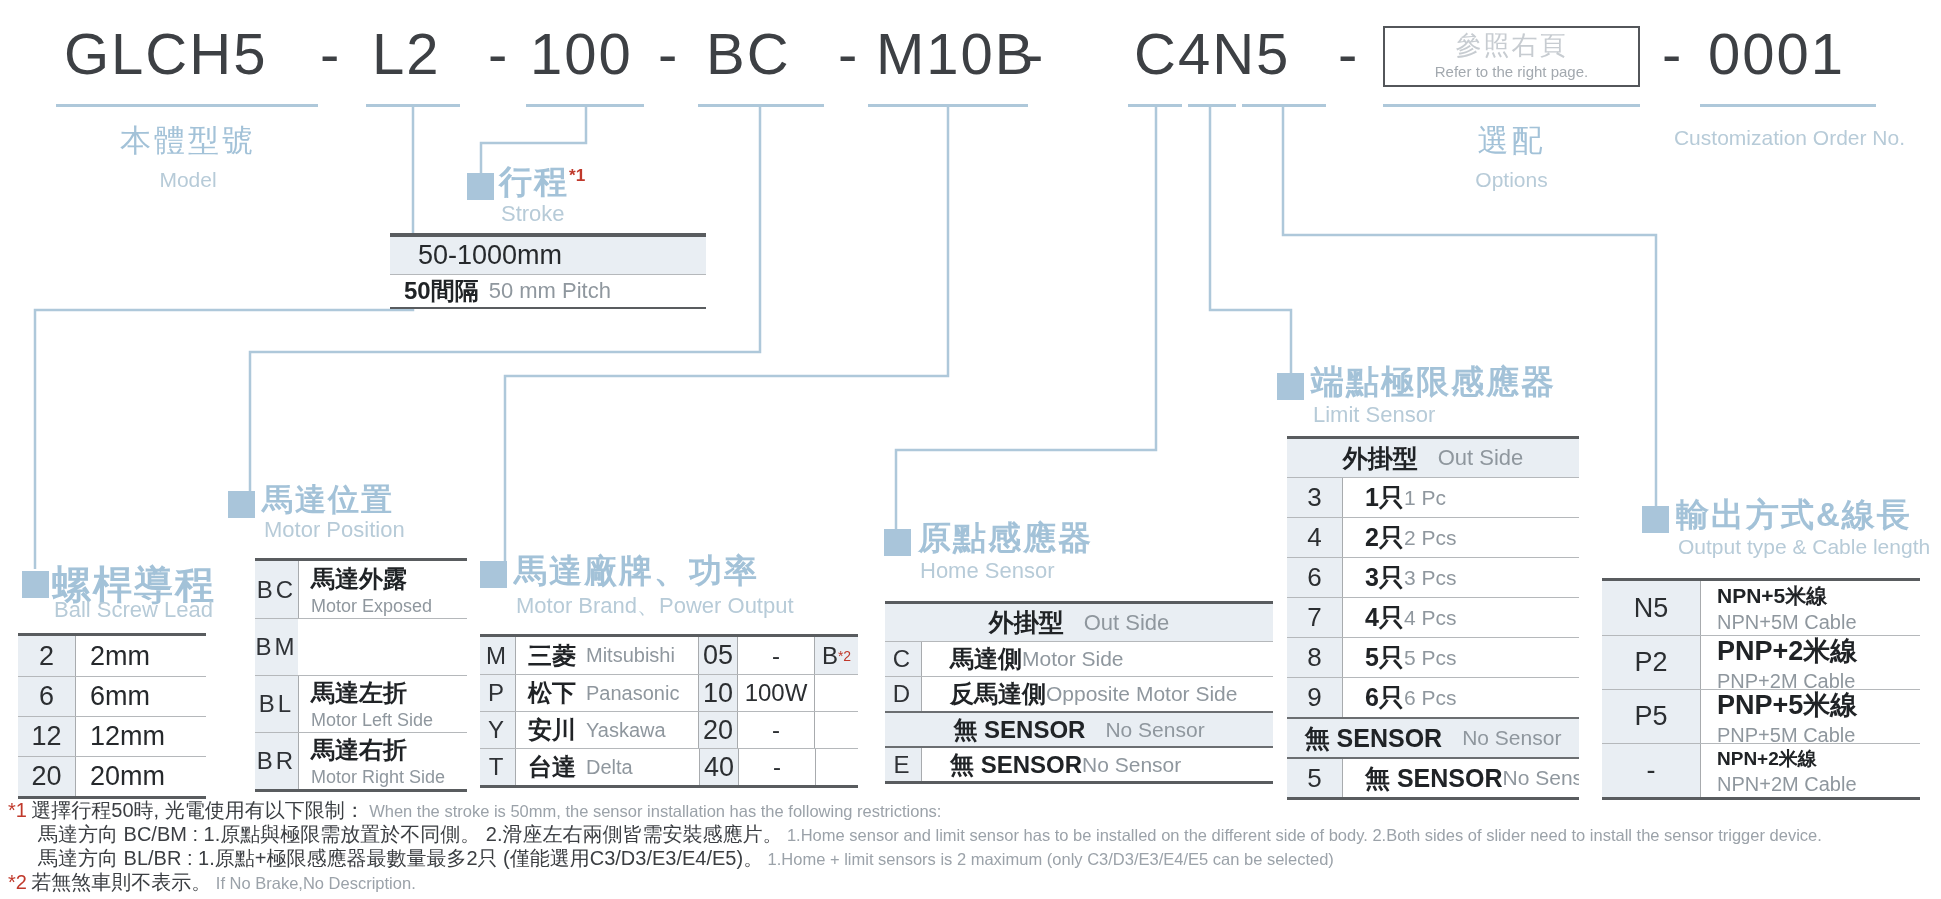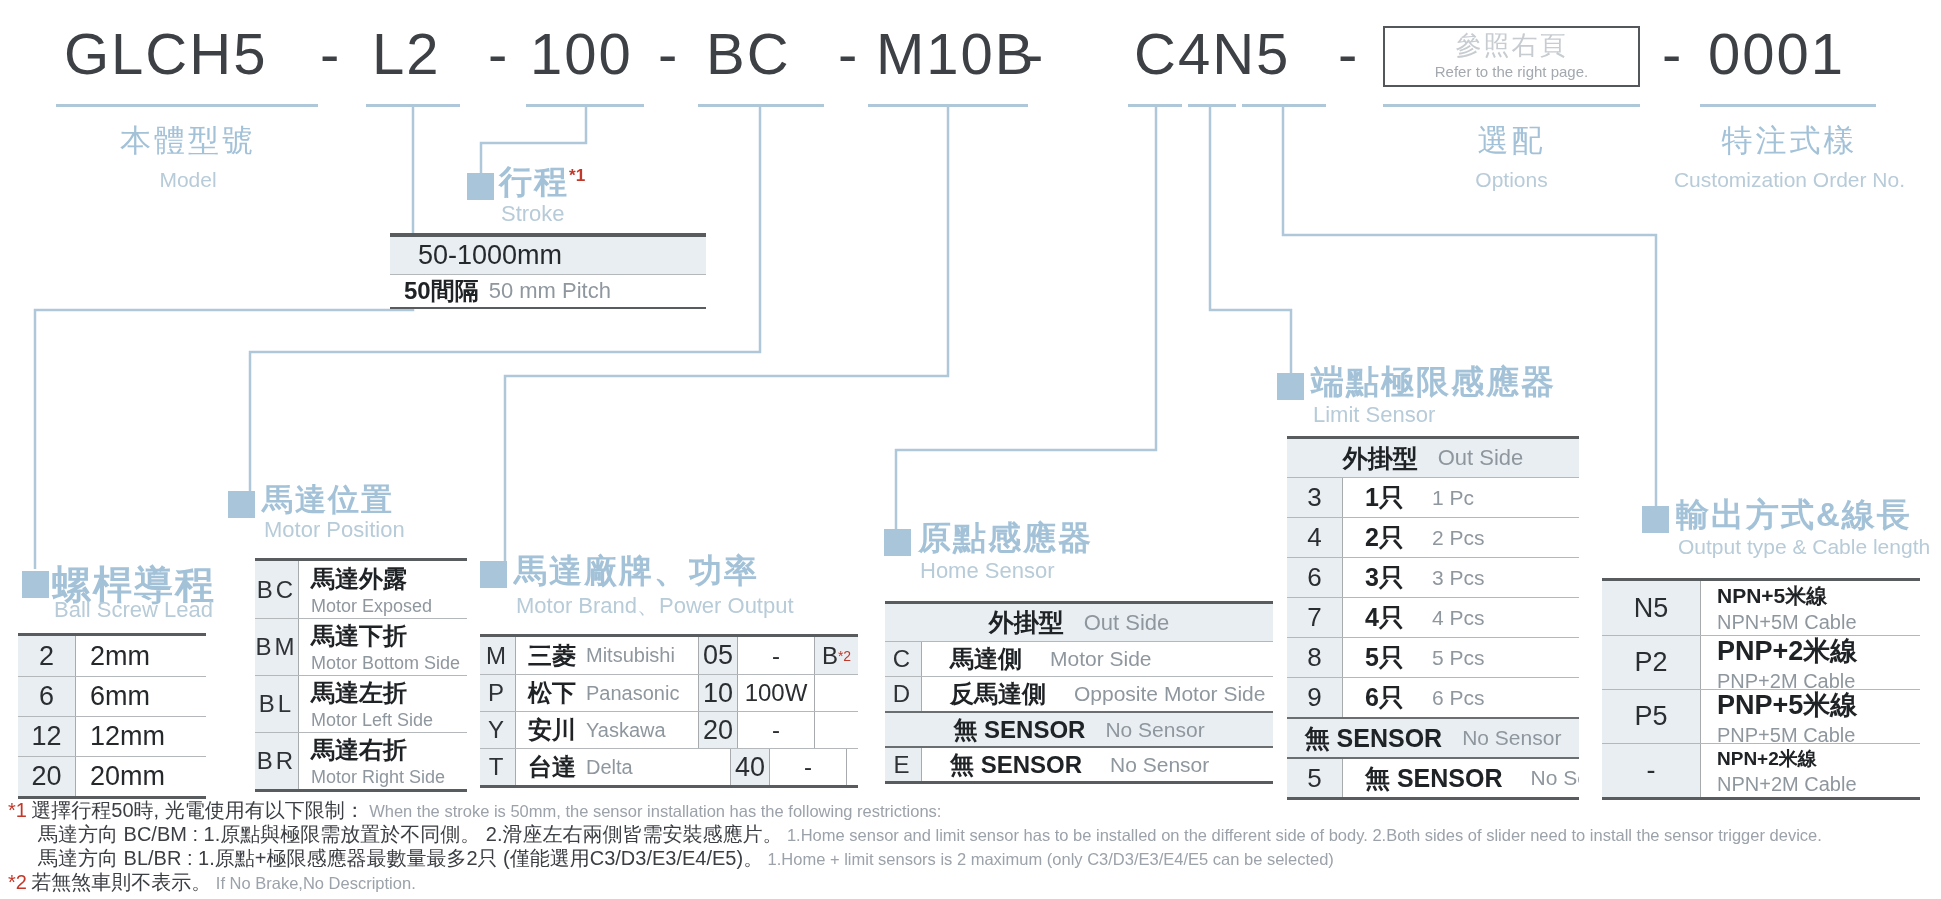--- a/index.html
+++ b/index.html
@@ -34,21 +34,21 @@
   .heavy{border-top:2px solid #6b6e71 !important;}
   .cell{box-sizing:border-box;display:flex;align-items:center;overflow:hidden;}
   .cell + .cell{border-left:1px solid #a8abae;}
   .lt{background:#e9eef3;}
   .c-code{justify-content:center;font-size:24px;color:#2f3236;letter-spacing:3px;}
   .c-num{justify-content:center;font-size:27px;color:#2b2e31;font-weight:500;letter-spacing:0;}
   .cjk-b{font-size:24px;font-weight:bold;color:#202326;white-space:nowrap;}
   .en-g{font-size:21px;color:#8f979e;white-space:nowrap;}
   .two-line{flex-direction:column;align-items:flex-start;justify-content:center;padding-left:12px;}
   .two-line .en-g{font-size:18px;margin-top:1px;}
-  .inline-desc{padding-left:28px;gap:28px;}
+  .inline-desc{padding-left:28px;gap:0;}
   .hdr{justify-content:center;gap:20px;}
   
   .fn{position:absolute;white-space:nowrap;z-index:2;}
   .fn .red{color:#c0392b;font-size:20px;font-weight:500;}
   .fn .fcjk{color:#3b3e42;font-size:20px;font-weight:500;}
   .fn .fen{color:#9ba2a9;font-size:16.5px;}
 </style>
 </head>
 <body>
 
@@ -96,21 +96,20 @@
 
   <div class="seglabel" style="left:62px;top:120px;width:252px">
     <span class="l-cjk">本體型號</span>
     <span class="l-en">Model</span>
   </div>
   <div class="seglabel" style="left:1383px;top:120px;width:257px">
     <span class="l-cjk">選配</span>
     <span class="l-en">Options</span>
   </div>
   <div class="seglabel" style="left:1658px;top:120px;width:263px">
-    <span class="l-cjk">特注式樣</span>
     <span class="l-en">Customization Order No.</span>
   </div>
 
   <div class="sq" style="left:467px;top:173px"></div>
   <div class="sec-cjk" style="left:499px;top:160px"><span>行程</span><span class="supref">*1</span></div>
   <div class="sec-en" style="left:501px;top:201px">Stroke</div>
   <div class="tbl" style="left:390px;top:233px;width:316px;border-top-width:4px;border-bottom-width:2px">
     <div class="trow" style="height:37px">
       <div class="cell lt" style="width:100%;padding-left:28px;font-size:27px;font-weight:500;color:#26292c">50-1000mm</div>
     </div>
@@ -150,24 +149,20 @@
   <div class="tbl" style="left:255px;top:558px;width:212px">
     <div class="trow" style="height:57px">
       <div class="cell lt c-code" style="width:43px">BC</div>
       <div class="cell two-line" style="flex:1">
         <span class="cjk-b">馬達外露</span>
         <span class="en-g">Motor Exposed</span>
       </div>
     </div>
     <div class="trow" style="height:57px">
       <div class="cell lt c-code" style="width:43px">BM</div>
-      <div class="cell two-line" style="flex:1">
-        <span class="cjk-b">馬達下折</span>
-        <span class="en-g">Motor Bottom Side</span>
-      </div>
     </div>
     <div class="trow" style="height:57px">
       <div class="cell lt c-code" style="width:43px">BL</div>
       <div class="cell two-line" style="flex:1">
         <span class="cjk-b">馬達左折</span>
         <span class="en-g">Motor Left Side</span>
       </div>
     </div>
     <div class="trow" style="height:57px">
       <div class="cell lt c-code" style="width:43px">BR</div>
@@ -210,21 +205,21 @@
       <div class="cell" style="width:183px;padding-left:12px;gap:10px">
         <span class="cjk-b">安川</span>
         <span class="en-g" style="font-size:20px">Yaskawa</span>
       </div>
       <div class="cell lt c-num" style="width:39px">20</div>
       <div class="cell" style="width:77px;justify-content:center;font-size:24px;color:#2b2e31">-</div>
       <div class="cell" style="flex:1"></div>
     </div>
     <div class="trow" style="height:37px">
       <div class="cell lt c-code" style="width:35px">T</div>
-      <div class="cell" style="width:215px;padding-left:12px;gap:10px">
+      <div class="cell" style="width:184px;padding-left:12px;gap:10px">
         <span class="cjk-b">台達</span>
         <span class="en-g" style="font-size:20px">Delta</span>
       </div>
       <div class="cell lt c-num" style="width:39px">40</div>
       <div class="cell" style="width:77px;justify-content:center;font-size:24px;color:#2b2e31">-</div>
       <div class="cell" style="flex:1"></div>
     </div>
   </div>
 
   <div class="sq" style="left:884px;top:529px"></div>

